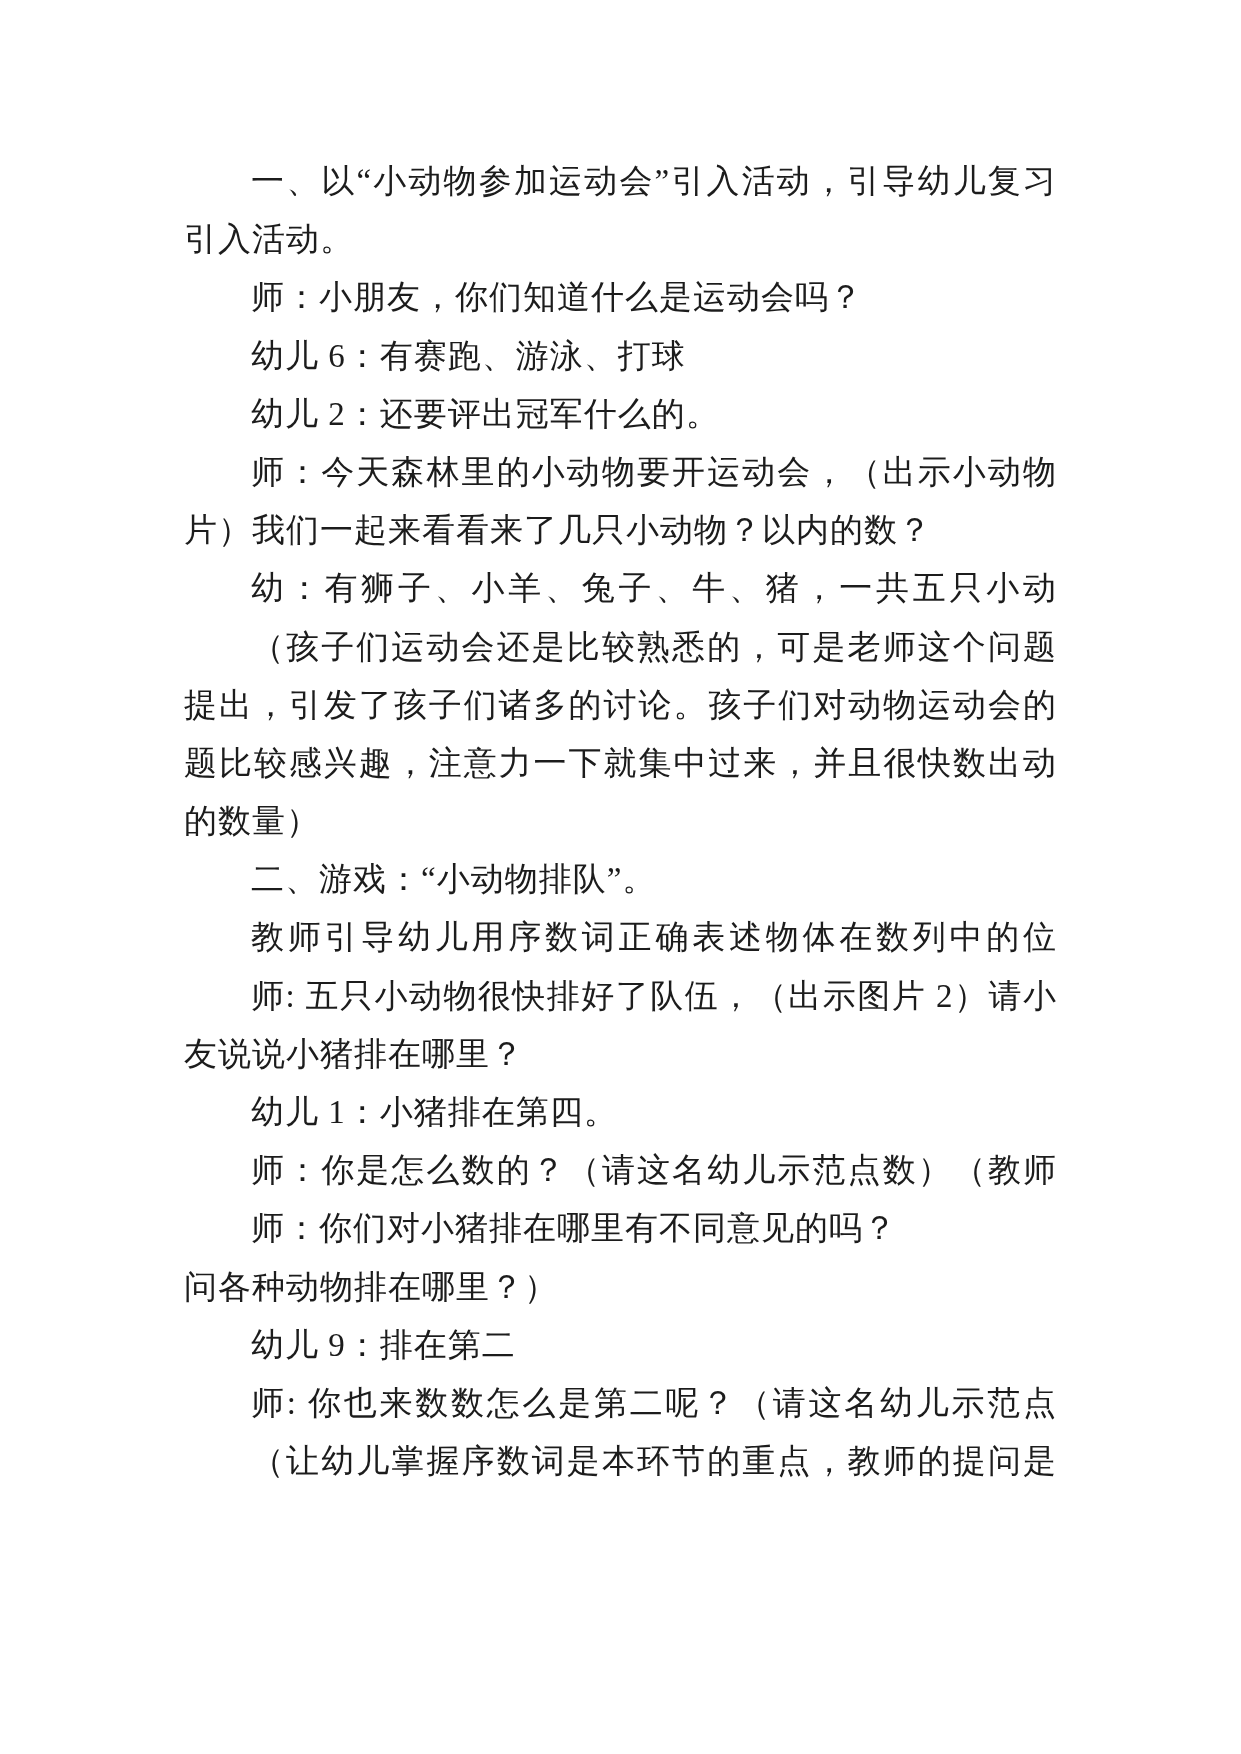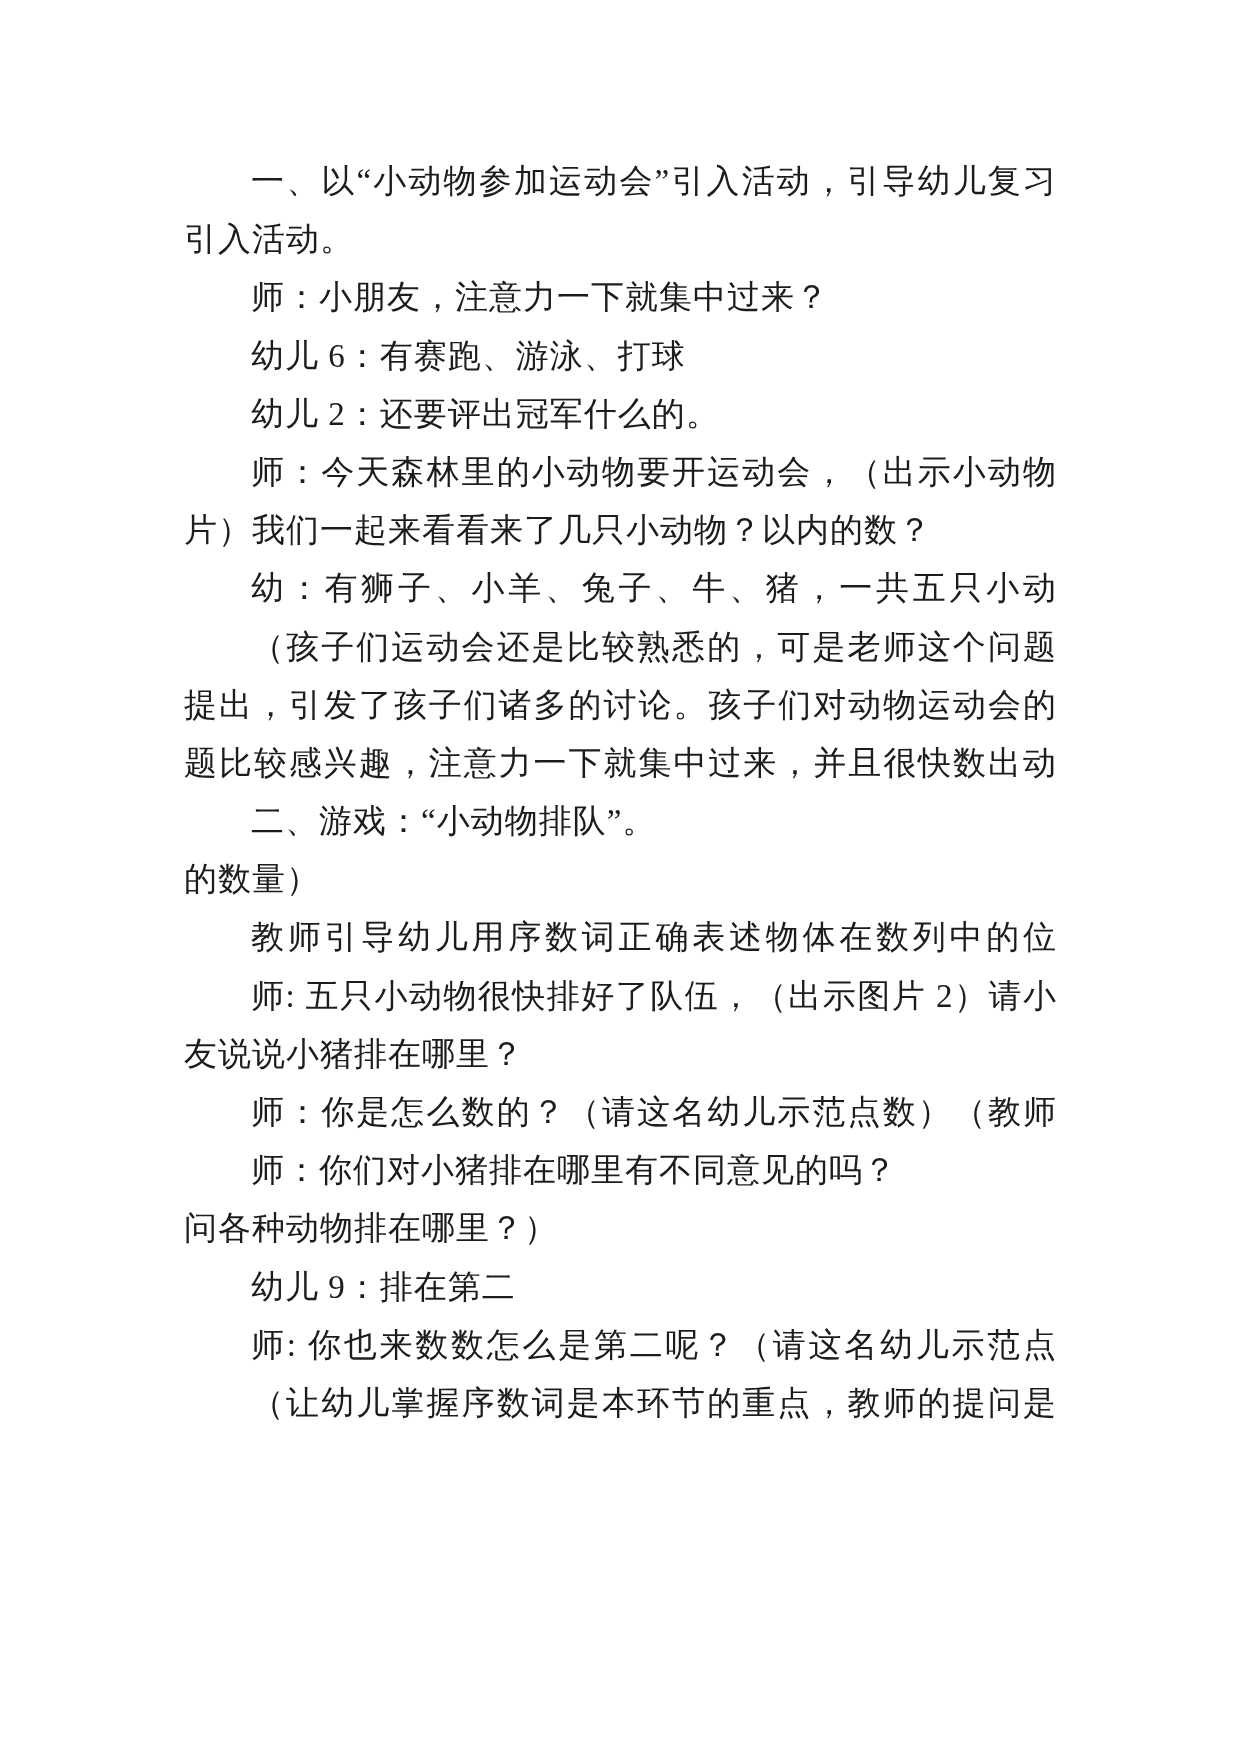--- a/index.html
+++ b/index.html
@@ -40,34 +40,35 @@
   }
 </style>
 </head>
 <body>
 
 <div class="page" style="background: rgb(255, 255, 255); color: rgb(28, 28, 28);">
   <div class="textblock">
 
   <div class="line indent just">一、以“小动物参加运动会”引入活动，引导幼儿复习 5</div>
       <div class="line">引入活动。</div>
-      <div class="line indent">师：小朋友，注意力一下就集中过来？</div>
+      <div class="line indent">师：小朋友，你们知道什么是运动会吗？</div>
       <div class="line indent">幼儿 6：有赛跑、游泳、打球</div>
       <div class="line indent">幼儿 2：还要评出冠军什么的。</div>
       <div class="line indent just">师：今天森林里的小动物要开运动会，（出示小动物图</div>
       <div class="line">片）我们一起来看看来了几只小动物？以内的数？</div>
       <div class="line indent just">幼：有狮子、小羊、兔子、牛、猪，一共五只小动物。</div>
       <div class="line indent just">（孩子们运动会还是比较熟悉的，可是老师这个问题的</div>
       <div class="line just">提出，引发了孩子们诸多的讨论。孩子们对动物运动会的话</div>
       <div class="line just">题比较感兴趣，注意力一下就集中过来，并且很快数出动物</div>
+      <div class="line">的数量）</div>
       <div class="line indent">二、游戏：“小动物排队”。</div>
-      <div class="line">的数量）</div>
       <div class="line indent just">教师引导幼儿用序数词正确表述物体在数列中的位置。</div>
       <div class="line indent just">师: 五只小动物很快排好了队伍，（出示图片 2）请小朋</div>
       <div class="line">友说说小猪排在哪里？</div>
+      <div class="line indent">幼儿 1：小猪排在第四。</div>
       <div class="line indent just">师：你是怎么数的？（请这名幼儿示范点数）（教师提</div>
       <div class="line indent">师：你们对小猪排在哪里有不同意见的吗？</div>
       <div class="line">问各种动物排在哪里？）</div>
       <div class="line indent">幼儿 9：排在第二</div>
       <div class="line indent just">师: 你也来数数怎么是第二呢？（请这名幼儿示范点数）</div>
       <div class="line indent just">（让幼儿掌握序数词是本环节的重点，教师的提问是小</div>
     </div>
 </div>
 
 </body></html>

